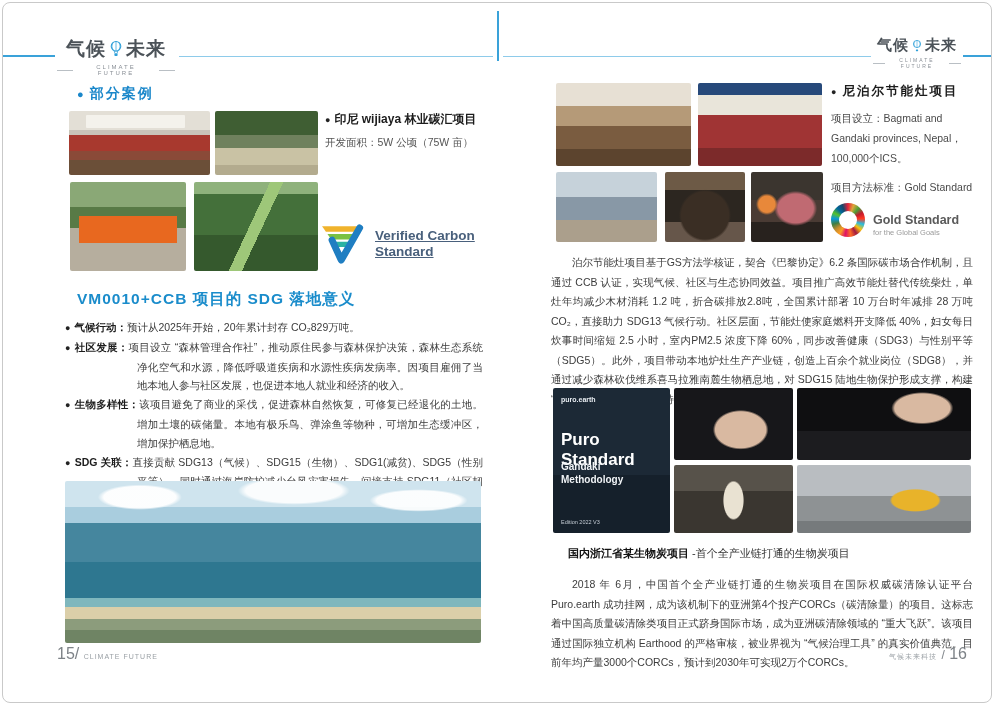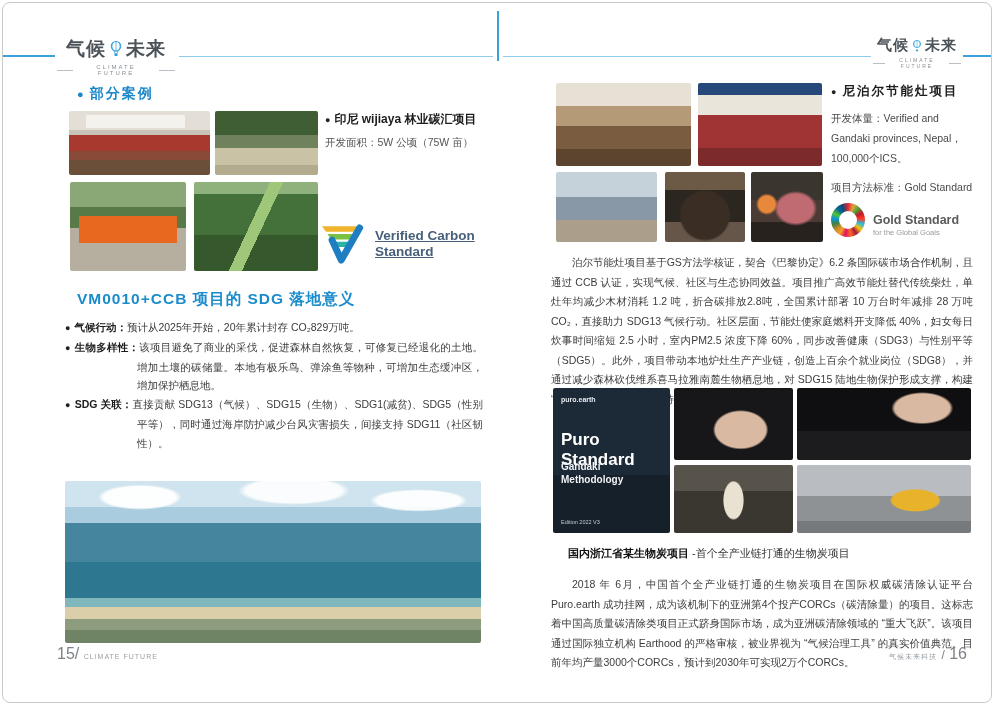--- a/index.html
+++ b/index.html
@@ -165,40 +165,41 @@
     <div class="vcs-text">
       <div>Verified Carbon</div>
       <div>Standard</div>
     </div>
   </div>
 
   <div class="blue-heading" style="left:74px; top:286px;">VM0010+CCB  项目的  SDG  落地意义</div>
 
   <div class="bullets" style="left:62px; top:315px; width:418px;">
     <div class="bullet"><span class="dot-dark">●</span><b>气候行动：</b><span>预计从2025年开始，20年累计封存 CO₂829万吨。</span></div>
+    <div class="bullet"><span class="dot-dark">●</span><b>社区发展：</b><span>项目设立 “森林管理合作社”，推动原住民参与森林保护决策，森林生态系统净化空气和水源，降低呼吸道疾病和水源性疾病发病率。因项目雇佣了当地本地人参与社区发展，也促进本地人就业和经济的收入。</span></div>
     <div class="bullet"><span class="dot-dark">●</span><b>生物多样性：</b><span>该项目避免了商业的采伐，促进森林自然恢复，可修复已经退化的土地。增加土壤的碳储量。本地有极乐鸟、弹涂鱼等物种，可增加生态缓冲区，增加保护栖息地。</span></div>
     <div class="bullet"><span class="dot-dark">●</span><b>SDG 关联：</b><span>直接贡献 SDG13（气候）、SDG15（生物）、SDG1(减贫)、SDG5（性别平等），同时通过海岸防护减少台风灾害损失，间接支持 SDG11（社区韧性）。</span></div>
   </div>
 
   <div class="ph ph-coast" style="left:62px; top:478px; width:416px; height:162px;"></div>
 
   <div class="footer" style="left:54px; top:642px;">
     <span class="pagenum">15/</span>
     <span class="flabel">CLIMATE FUTURE</span>
   </div>
 
   <div class="ph ph-meeting" style="left:553px; top:80px; width:135px; height:83px;"></div>
   <div class="ph ph-hall" style="left:695px; top:80px; width:124px; height:83px;"></div>
   <div class="ph ph-handover" style="left:553px; top:169px; width:101px; height:70px;"></div>
   <div class="ph ph-stove" style="left:662px; top:169px; width:80px; height:70px;"></div>
   <div class="ph ph-cooking" style="left:748px; top:169px; width:72px; height:70px;"></div>
 
   <div style="position:absolute; left:828px; top:80px; width:142px;">
     <div class="np-title"><span class="dot-dark">●</span><span>尼泊尔节能灶项目</span></div>
-    <div class="np-line" style="margin-top:8px;">开发体量：Verified and</div>
+    <div class="np-line" style="margin-top:8px;">项目设立：Bagmati and</div>
     <div class="np-line">Gandaki provinces, Nepal，</div>
     <div class="np-line">100,000个ICS。</div>
   </div>
 
   <div class="np-std" style="left:828px; top:178px;">项目方法标准：Gold Standard</div>
 
   <div class="gs" style="left:828px; top:200px;">
     <div class="gs-wheel"></div>
     <div>
       <div class="gs-l1">Gold Standard</div>

